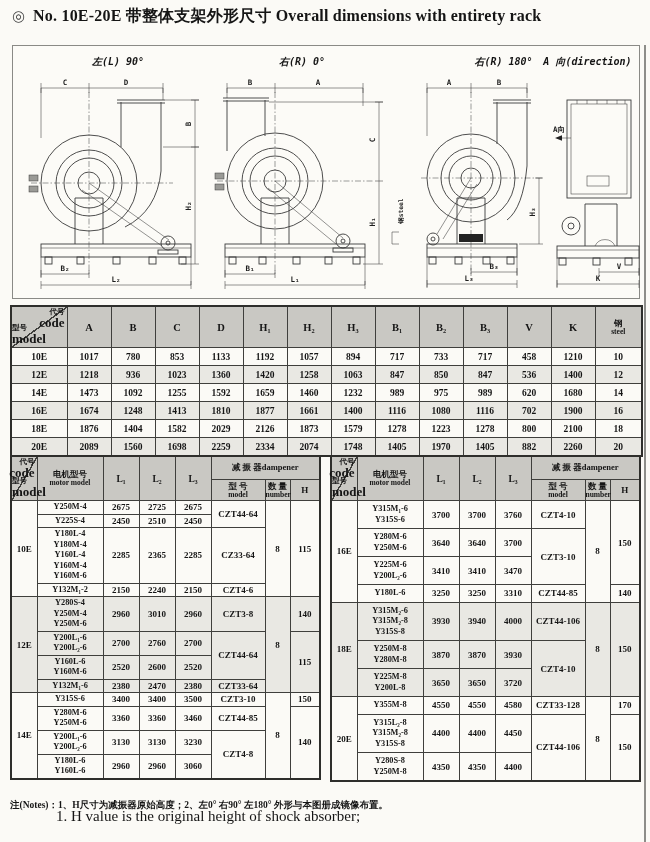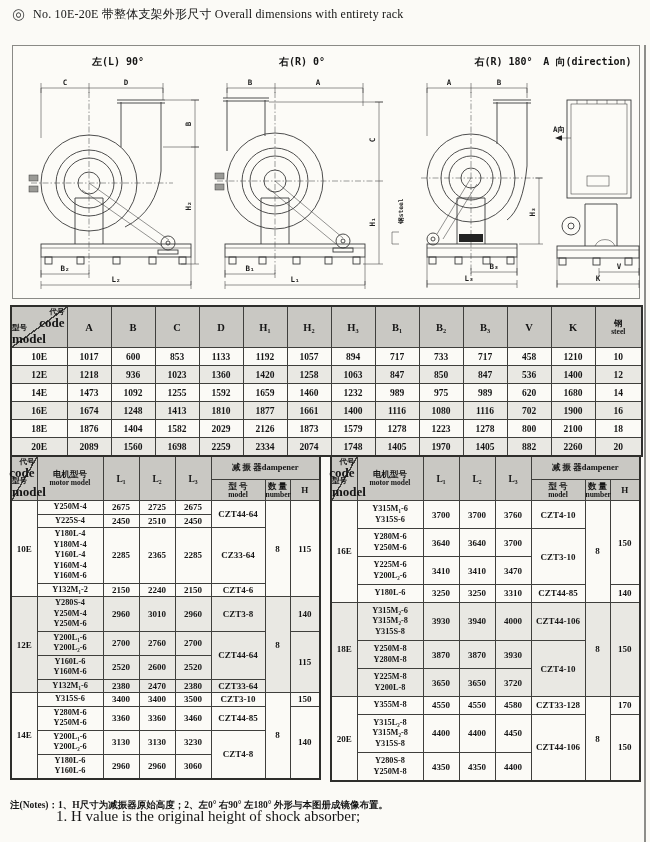--- a/index.html
+++ b/index.html
@@ -5,24 +5,24 @@
   html,body{margin:0;padding:0;}
   body{
     width:650px;height:842px;position:relative;
     background:#fbfaf6;color:#151515;
     font-family:"Liberation Serif","DejaVu Serif",serif;
     overflow:hidden;
   }
   
   .title-row{position:absolute;left:12px;top:6px;width:620px;display:flex;align-items:center;gap:8px;}
   .bullet{font-size:15px;color:#444;line-height:1;}
-  .page-title{font-weight:normal;font-size:12px;letter-spacing:.2px;white-space:nowrap;}
+  .page-title{font-weight:bold;font-size:16px;letter-spacing:.2px;white-space:nowrap;}
   
   .panel{position:absolute;left:12px;top:45px;width:626px;height:252px;border:1.5px solid #8a8a86;background:#fcfbf7;}
-  .dtitle{position:absolute;top:9px;font-family:"DejaVu Sans Mono",monospace;font-weight:bold;font-size:10px;text-align:center;white-space:nowrap;}
+  .dtitle{position:absolute;top:9px;font-family:"DejaVu Sans Mono",monospace;font-weight:bold;font-size:10px;text-align:center;white-space:nowrap;font-style:italic;}
   .dt1{left:55px;width:100px;} .dt2{left:239px;width:100px;} .dt3{left:438px;width:105px;} .dt4{left:523px;width:103px;top:9px;}
   .dwg{position:absolute;top:30px;}
   .dwg svg line,.dwg svg path,.dwg svg circle,.dwg svg rect,.dwg svg polyline{stroke:#3a3a3a;fill:none;stroke-width:.9;}
   .dwg svg .thin{stroke-width:.55;}
   .dwg svg .cl{stroke-width:.5;stroke-dasharray:6 2 1.5 2;}
   .dwg svg .fill{fill:#222;stroke:none;}
   .dwg svg .gry{fill:#9a9a96;stroke:#3a3a3a;stroke-width:.5;}
   .dlabel{font-family:"DejaVu Sans Mono",monospace;font-size:7.5px;font-weight:bold;fill:#1d1d1d;stroke:none;}
   .dsmall{font-size:6.3px;}
   
@@ -255,21 +255,21 @@
       <th>
         <span class="zh">钢</span>
           <span class="en">steel</span>
       </th>
     </tr>
   </thead>
   <tbody id="dim-body">
       <tr>
         <td>10E</td>
         <td>1017</td>
-        <td>600</td>
+        <td>780</td>
         <td>853</td>
         <td>1133</td>
         <td>1192</td>
         <td>1057</td>
         <td>894</td>
         <td>717</td>
         <td>733</td>
         <td>717</td>
         <td>458</td>
         <td>1210</td>

